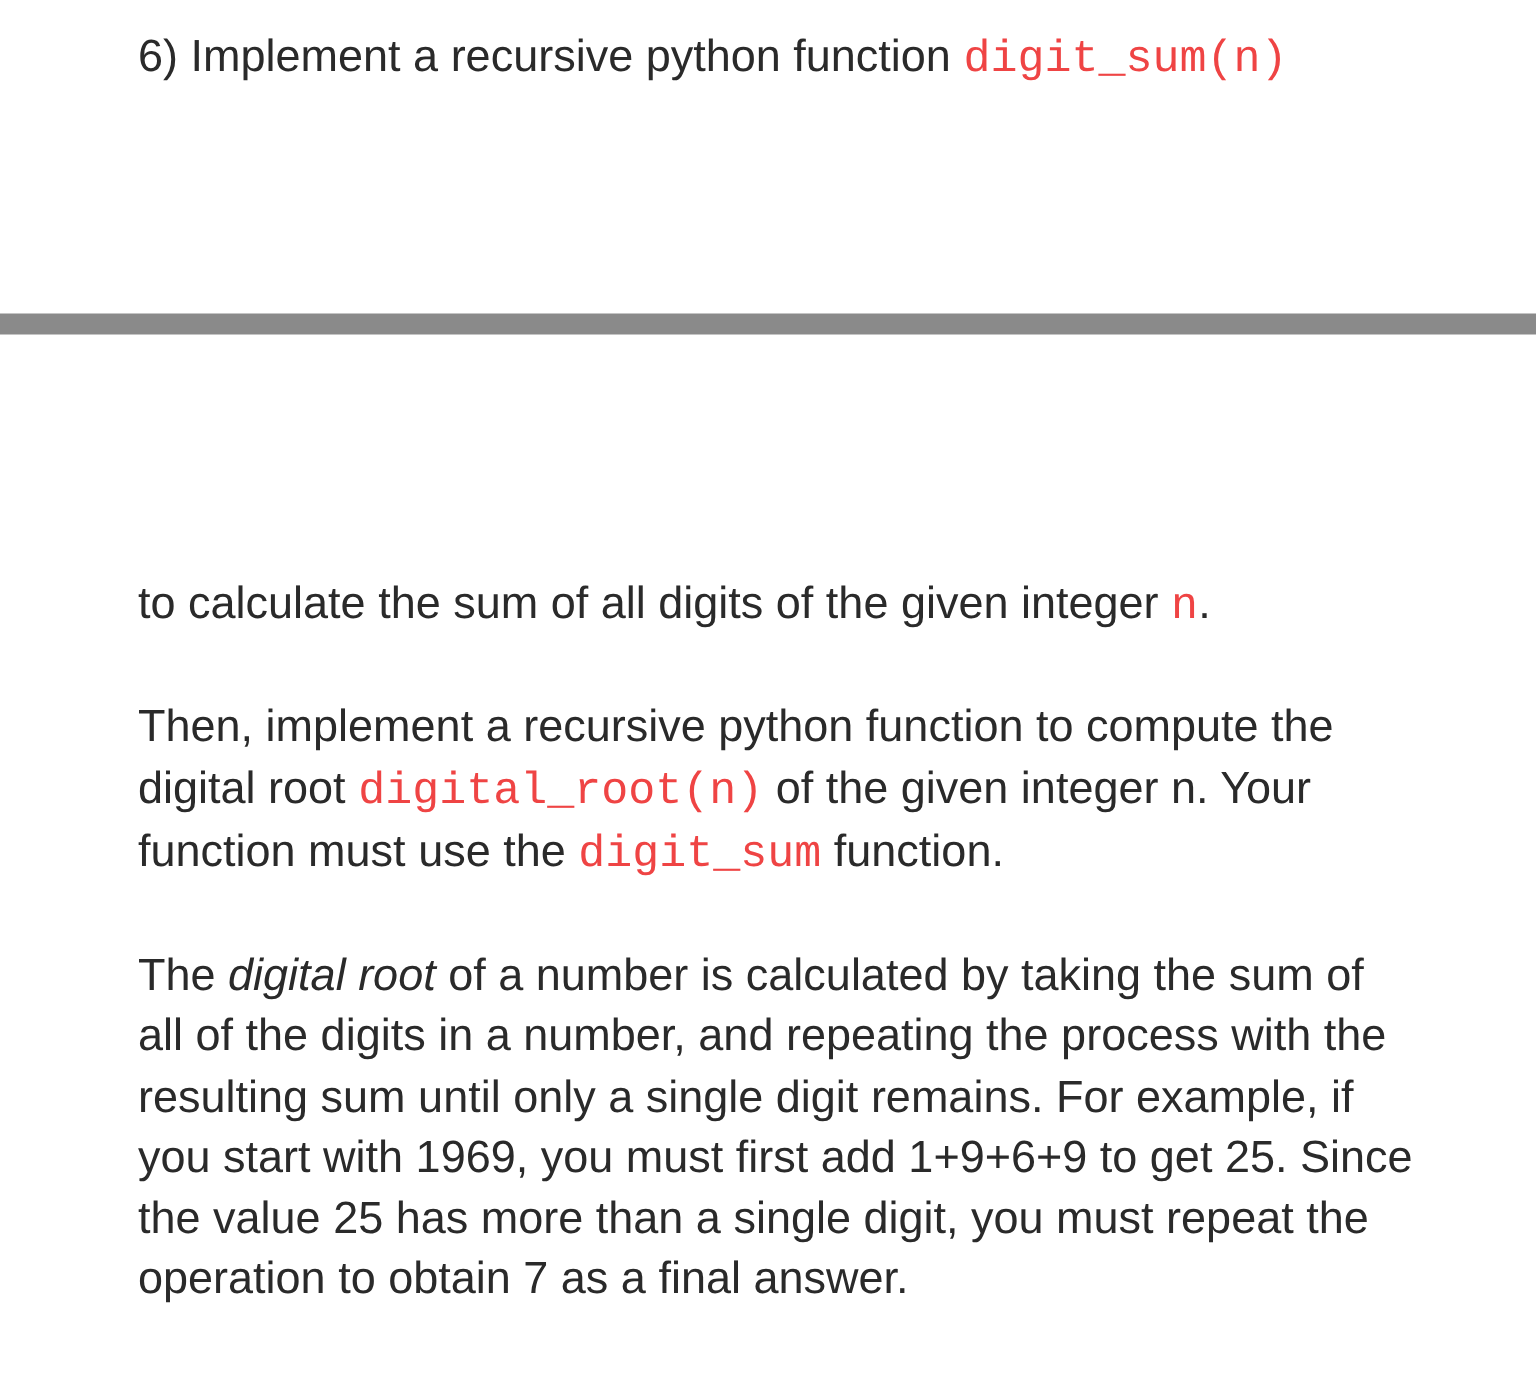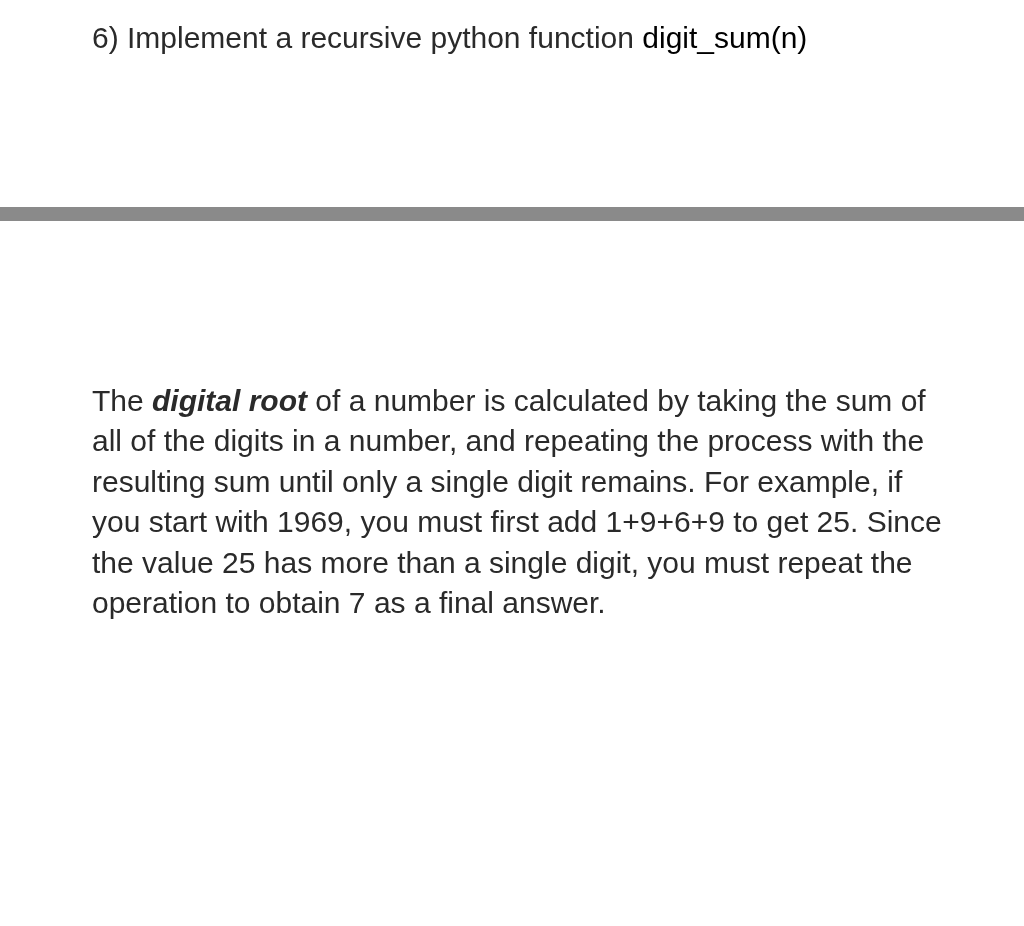--- a/index.html
+++ b/index.html
@@ -24,44 +24,49 @@
       padding: 0 80px 0 92px;
     }
     .divider {
       width: 100%;
       height: 14px;
       background: #8a8a8a;
       margin-top: 148px;
       margin-bottom: 160px;
     }
     .code-highlight {
-      color: #000000;
-      font-family: Liberation Sans, sans-serif;
+      color: #ef4444;
+      font-family: Liberation Mono, monospace;
     }
     .para {
       margin-bottom: 40px;
     }
     .para:last-child {
       margin-bottom: 0;
     }
     .italic {
       font-style: italic;
-      font-weight: bold;
     }
   </style>
 </head>
 <body>
 
 <div class="section-top">
   <p class="para">
     <span>6) Implement a recursive python function </span><span class="code-highlight">digit_sum(n)</span>
   </p>
 </div>
 
 <div class="divider"></div>
 
 <div class="section-bottom">
+  <p class="para">
+    <span>to calculate the sum of all digits of the given integer </span><span class="code-highlight">n</span><span>.</span>
+  </p>
 
+  <p class="para">
+    <span>Then, implement a recursive python function to compute the digital root </span><span class="code-highlight">digital_root(n)</span><span> of the given integer n. Your function must use the </span><span class="code-highlight">digit_sum</span><span> function.</span>
+  </p>
 
   <p class="para">
     <span>The </span><span class="italic">digital root</span><span> of a number is calculated by taking the sum of all of the digits in a number, and repeating the process with the resulting sum until only a single digit remains.   For example, if you start with 1969, you must first add 1+9+6+9 to get 25.   Since the value 25 has more than a single digit, you must repeat the operation to obtain 7 as a final answer.</span>
   </p>
 </div>
 
 </body></html>

